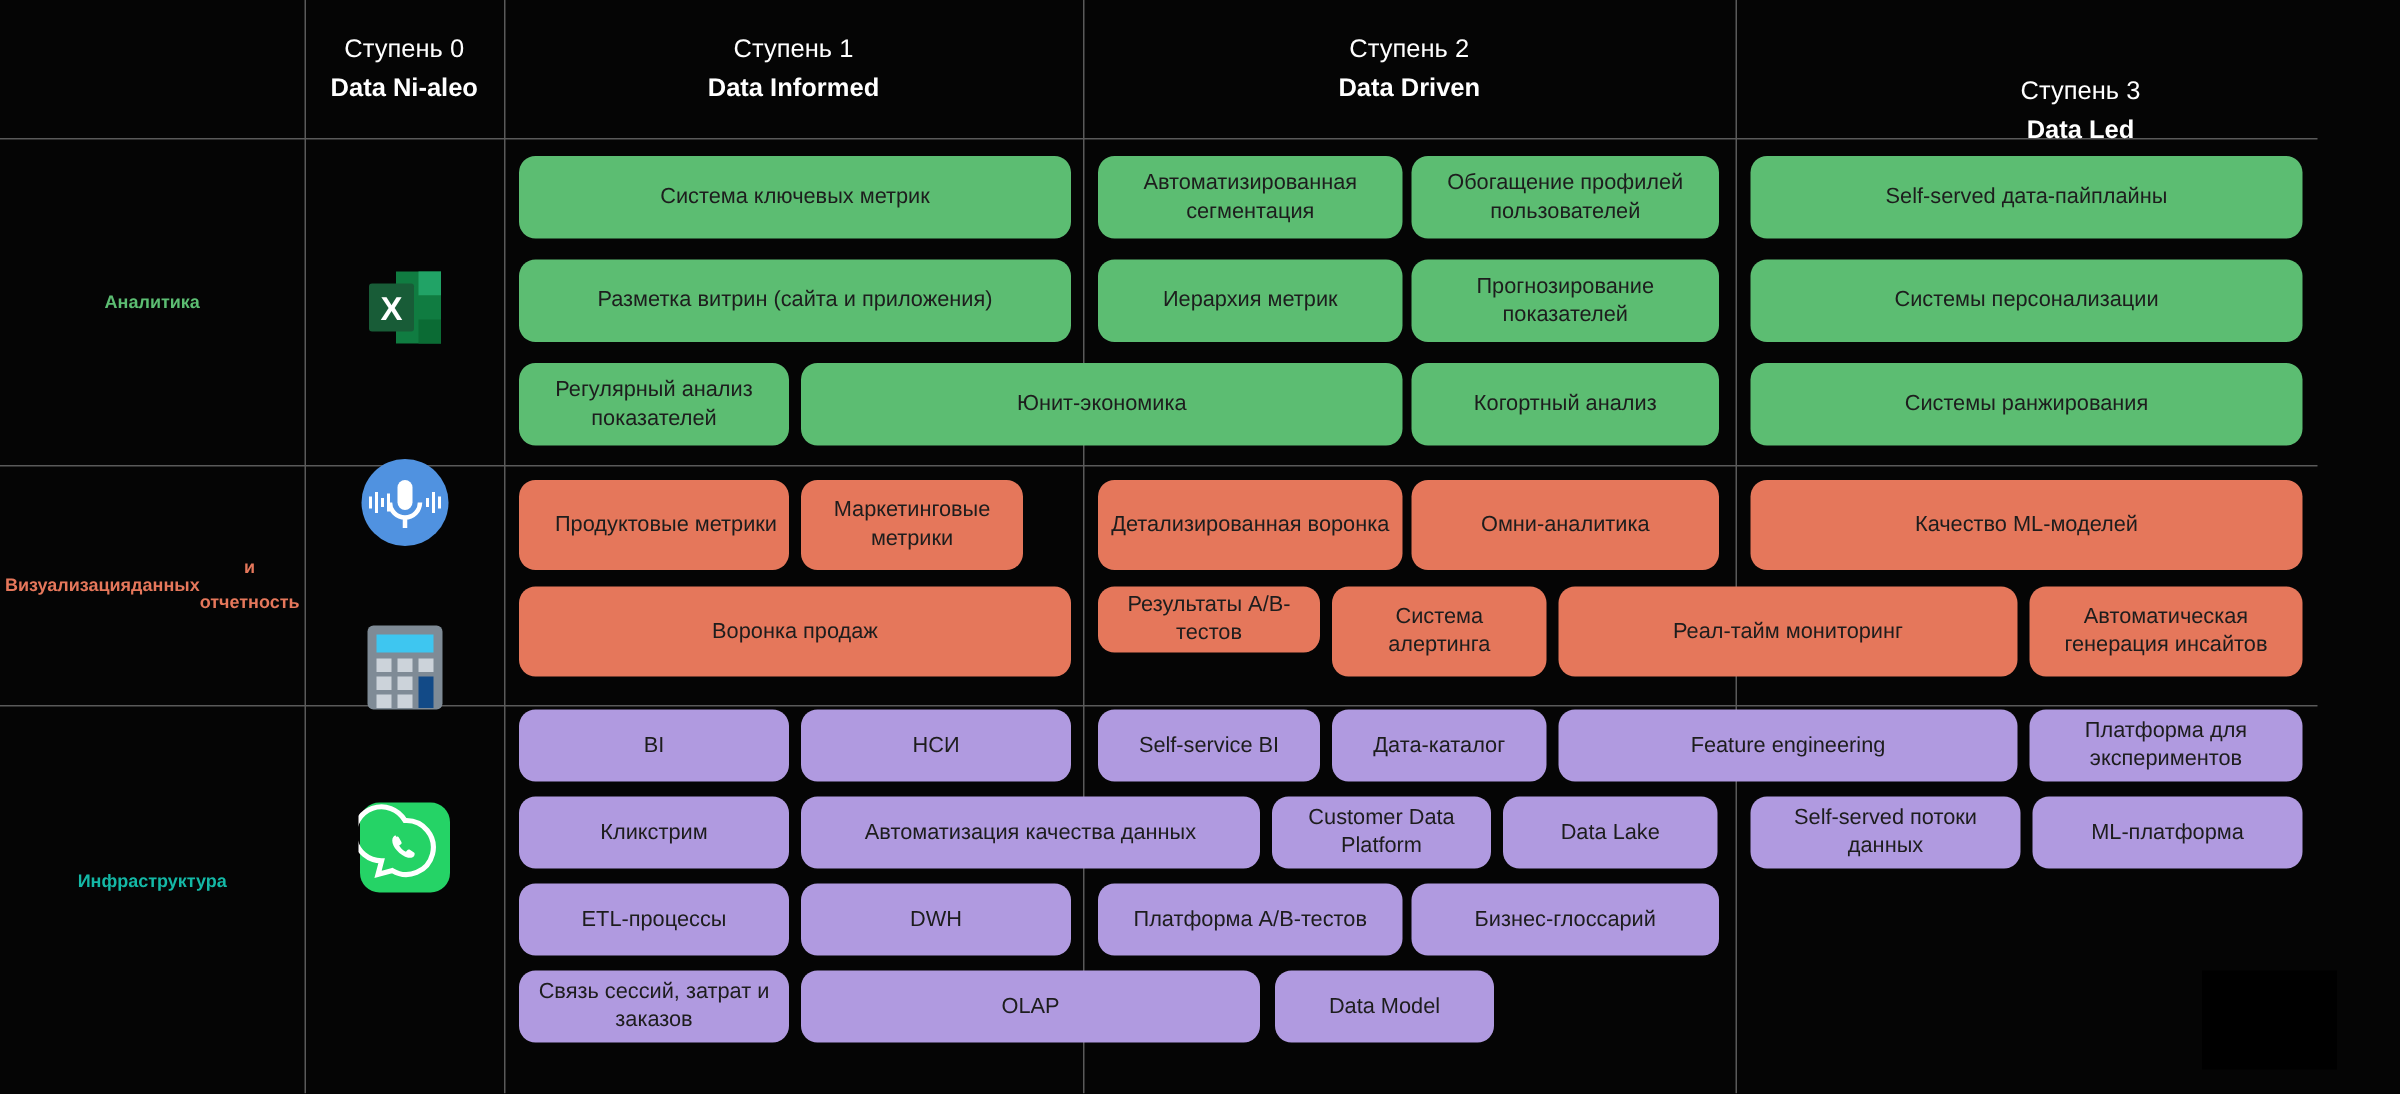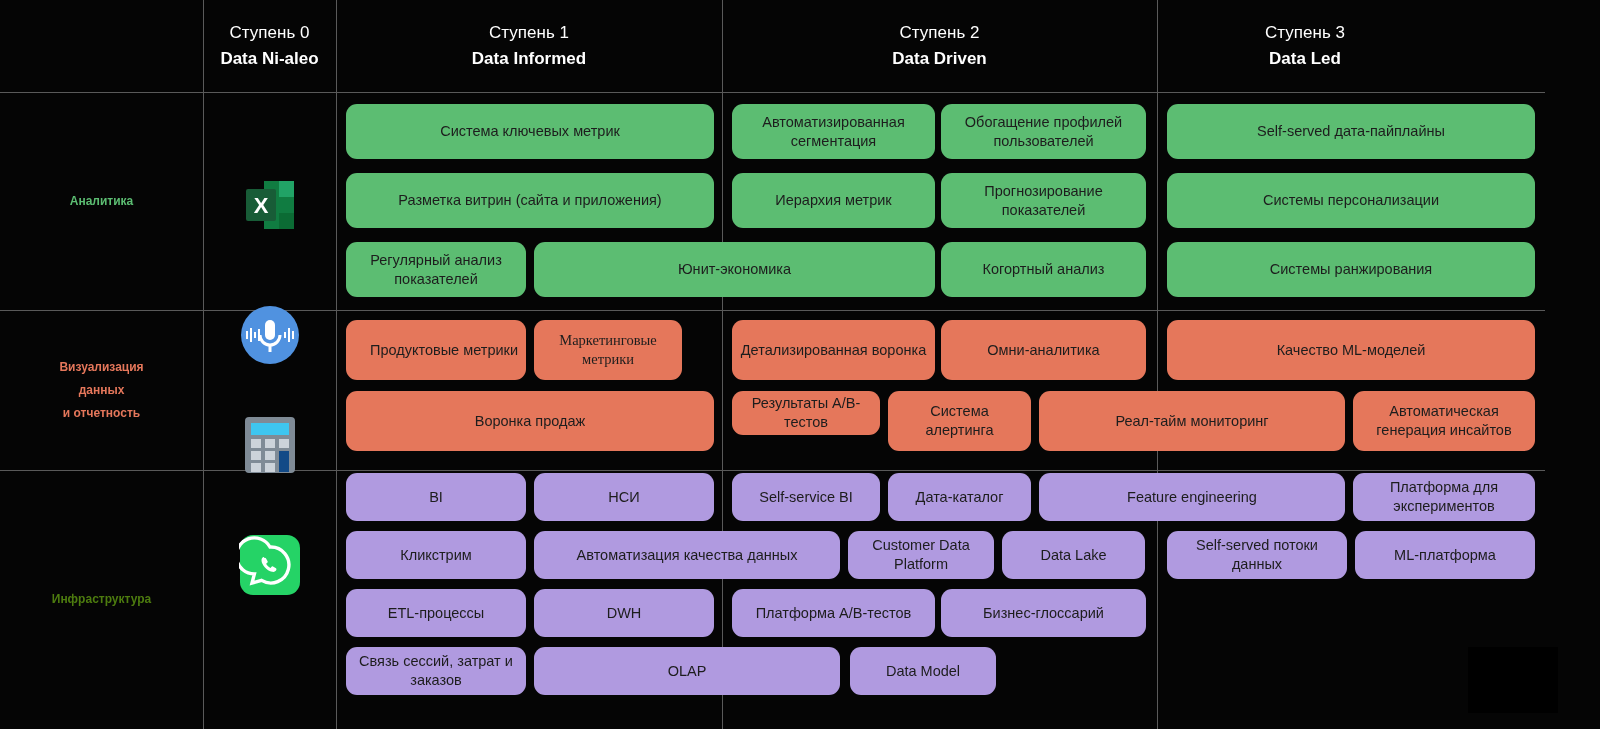--- a/index.html
+++ b/index.html
@@ -81,34 +81,34 @@
     <div class="name">Data Ni-aleo</div>
   </div>
   <div class="hdr" style="left:336px; width:386px;">
     <div class="stage">Ступень 1</div>
     <div class="name">Data Informed</div>
   </div>
   <div class="hdr" style="left:722px; width:435px;">
     <div class="stage">Ступень 2</div>
     <div class="name">Data Driven</div>
   </div>
-  <div class="hdr" style="left:1111px; width:388px;">
+  <div class="hdr" style="left:1193px; width:388px;margin-top:28px;">
     <div class="stage">Ступень 3</div>
     <div class="name">Data Led</div>
   </div>
 
   <div class="rowlabel" style="top:92px; height:218px; color:#5cbd72;">
     <span>Аналитика</span>
   </div>
-  <div class="rowlabel" style="top:310px; height:160px; color:#e5775b; flex-direction:column;">
+  <div class="rowlabel" style="top:310px; height:160px; color:#e5775b; flex-direction:row;">
     <span>Визуализация</span>
     <span>данных</span>
     <span>и отчетность</span>
   </div>
-  <div class="rowlabel" style="top:470px; height:259px; color:#4d7c0f;">
+  <div class="rowlabel" style="top:458px; height:259px; color:#14b8a6;">
     <span>Инфраструктура</span>
   </div>
 
   <div class="iconcell" style="left:203px; top:160px; width:133px; height:90px;">
     <svg width="64" height="64" viewBox="0 0 64 64">
       <rect x="26" y="8" width="30" height="48" fill="#107c41"></rect>
       <rect x="41" y="8" width="15" height="16" fill="#21a366"></rect>
       <rect x="41" y="24" width="15" height="16" fill="#107c41"></rect>
       <rect x="41" y="40" width="15" height="16" fill="#0b6b34"></rect>
       <rect x="8" y="16" width="30" height="32" rx="2" fill="#185c37"></rect>
@@ -194,21 +194,21 @@
   <div class="box green" style="left:1167px; top:242px; width:368px; height:55px;">
       <span>Системы ранжирования</span>
     </div>
   <div class="box green" style="left:941px; top:242px; width:205px; height:55px;">
       <span>Когортный анализ</span>
     </div>
 
   <div class="box orange" style="left:346px; top:320px; width:180px; height:60px;justify-content:flex-end;">
       <span>Продуктовые метрики</span>
     </div>
-  <div class="box orange" style="left:534px; top:320px; width:148px; height:60px;font-family:Liberation Serif, serif;">
+  <div class="box orange" style="left:534px; top:320px; width:148px; height:60px;">
       <span>Маркетинговые метрики</span>
     </div>
   <div class="box orange" style="left:732px; top:320px; width:203px; height:60px;">
       <span>Детализированная воронка</span>
     </div>
   <div class="box orange" style="left:941px; top:320px; width:205px; height:60px;">
       <span>Омни-аналитика</span>
     </div>
   <div class="box orange" style="left:1167px; top:320px; width:368px; height:60px;">
       <span>Качество ML-моделей</span>

